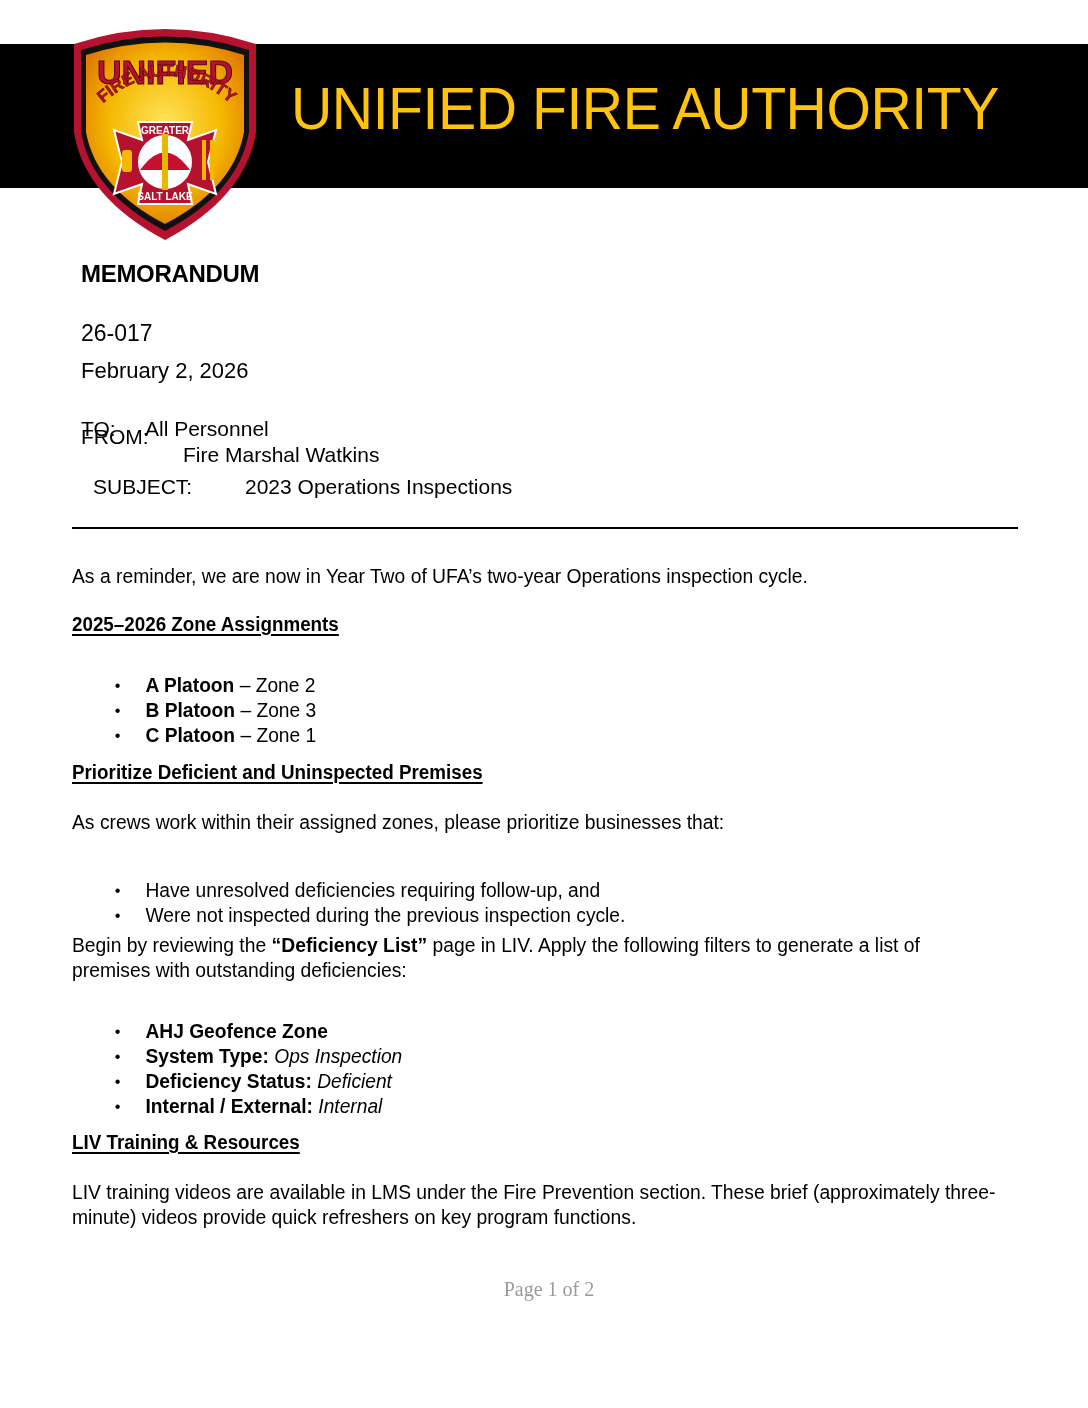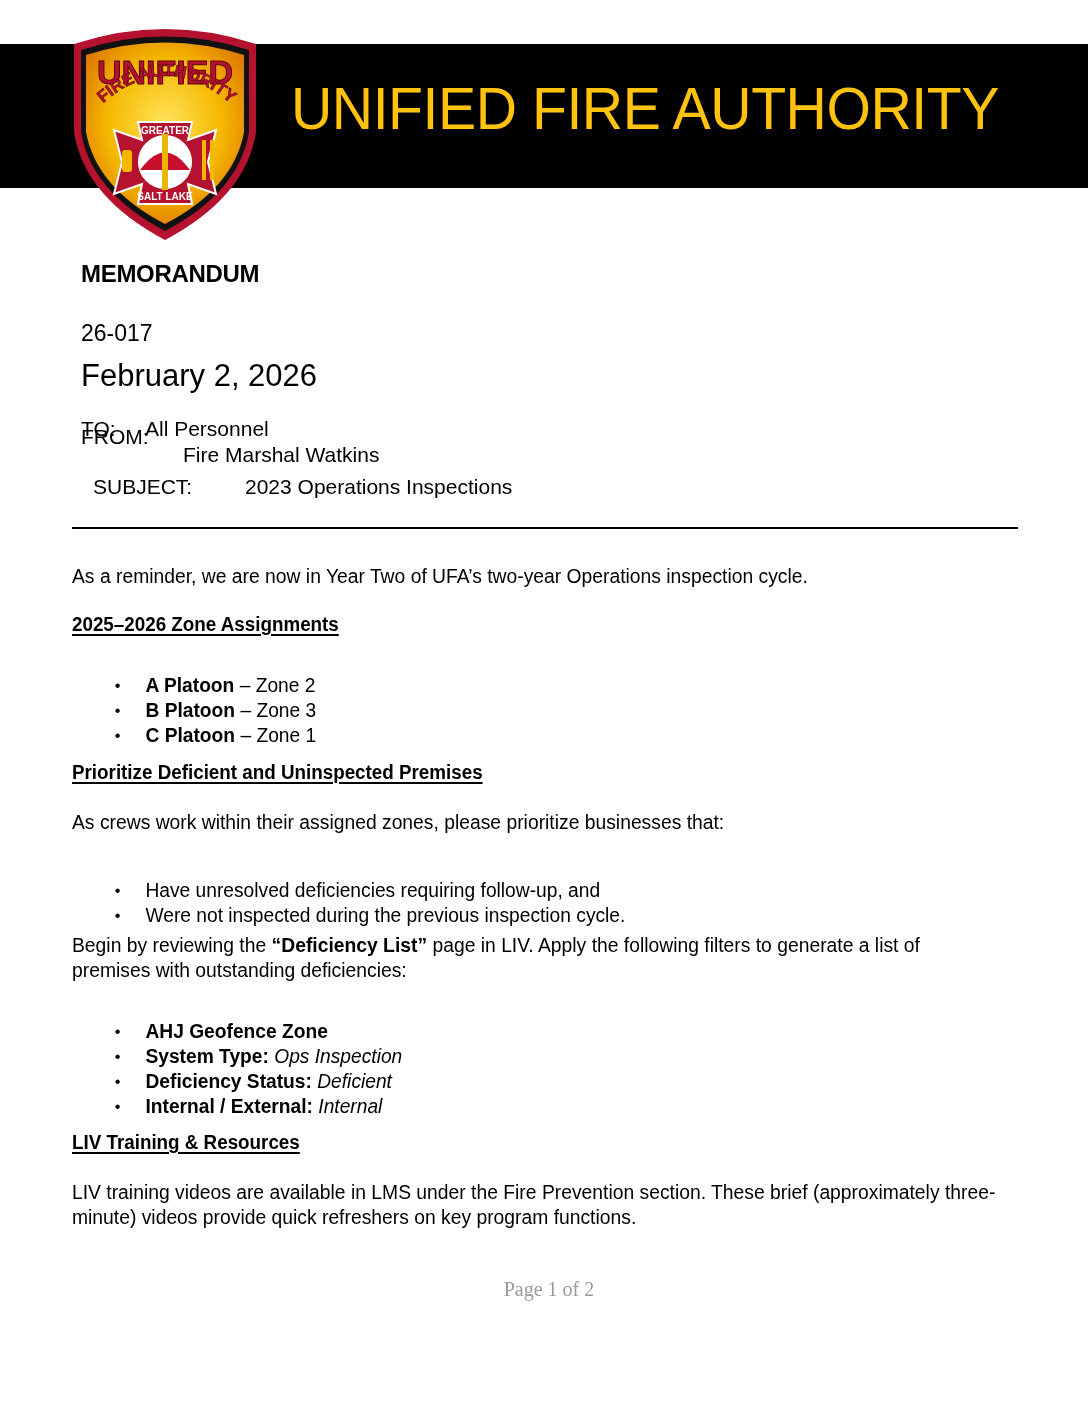--- a/index.html
+++ b/index.html
@@ -2,21 +2,21 @@
 <html><head>
 <meta charset="utf-8">
 <style>
   html, body { margin: 0; padding: 0; background: #ffffff; }
   body { width: 1088px; height: 1408px; position: relative; overflow: hidden; font-family: "Liberation Sans", sans-serif; color: #000; }
   .banner { position: absolute; left: 0; top: 44px; width: 1088px; height: 144px; background: #000; }
   .banner-title { position: absolute; left: 291px; top: 80px; font-size: 59px; color: #FFC20E; letter-spacing: -0.5px; white-space: nowrap; line-height: 1; transform: scaleX(0.97); transform-origin: left top; }
   .logo { position: absolute; left: 66px; top: 22px; width: 198px; height: 220px; }
   .memo-title { position: absolute; left: 81px; top: 262px; font-size: 24px; font-weight: bold; line-height: 1; letter-spacing: -0.3px; }
   .memo-num { position: absolute; left: 81px; top: 322px; font-size: 23px; line-height: 1; }
-  .memo-date { position: absolute; left: 81px; top: 360px; font-size: 31px; line-height: 1; }
+  .memo-date { position: absolute; left: 81px; top: 360px; font-size: 22px; line-height: 1; }
   .hdr-row { position: absolute; left: 81px; font-size: 21px; line-height: 1; white-space: nowrap; }
   .hdr-row .val { position: absolute; top: 0; }
   .rule { position: absolute; left: 72px; top: 527px; width: 946px; height: 2px; background: #000; }
   .para { position: absolute; left: 72px; font-size: 20px; line-height: 25px; width: 960px; transform: scaleX(0.965); transform-origin: left top; }
   .heading { position: absolute; left: 72px; font-size: 20px; font-weight: bold; text-decoration: underline; text-underline-offset: 3px; white-space: nowrap; transform: scaleX(0.94); transform-origin: left top; }
   ul.blist { position: absolute; left: 72px; margin: 12px; padding: 0; list-style: none; font-size: 20px; line-height: 25px; }
   ul.blist li { position: relative; padding-left: 64px; white-space: nowrap; transform: scaleX(0.96); transform-origin: left top; }
   ul.blist li::before { content: "•"; position: absolute; left: 32px; top: 0; font-size: 17px; }
   .b { font-weight: bold; }
   .i { font-style: italic; }

